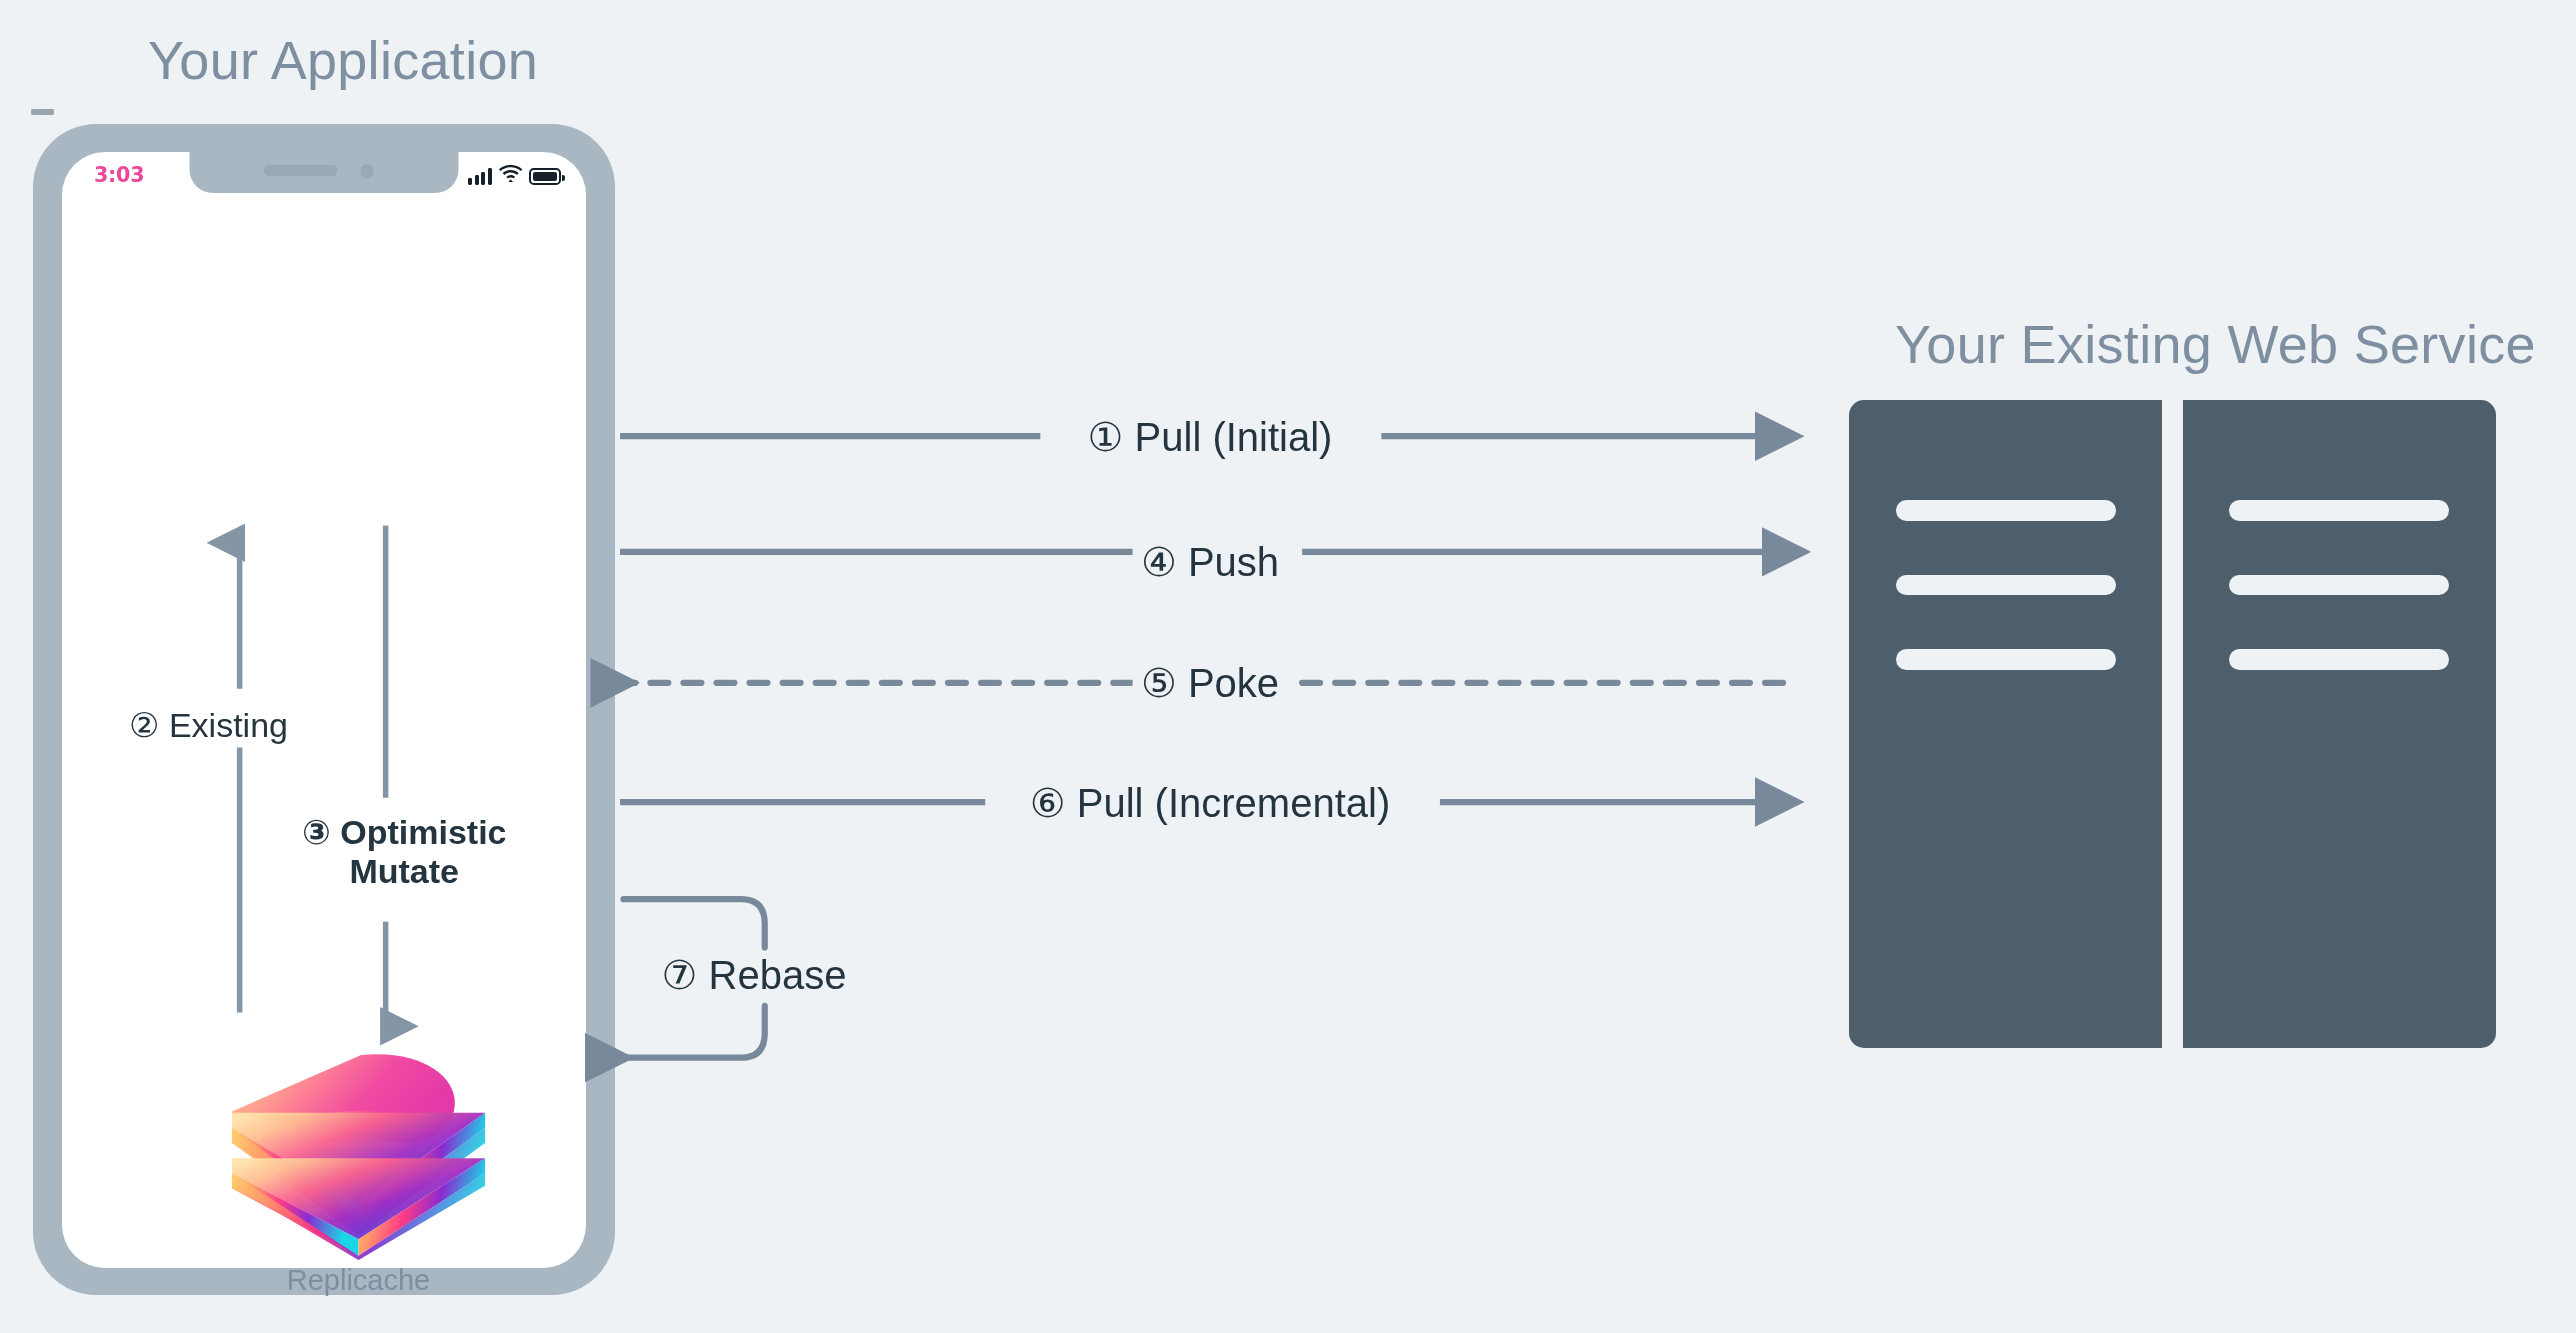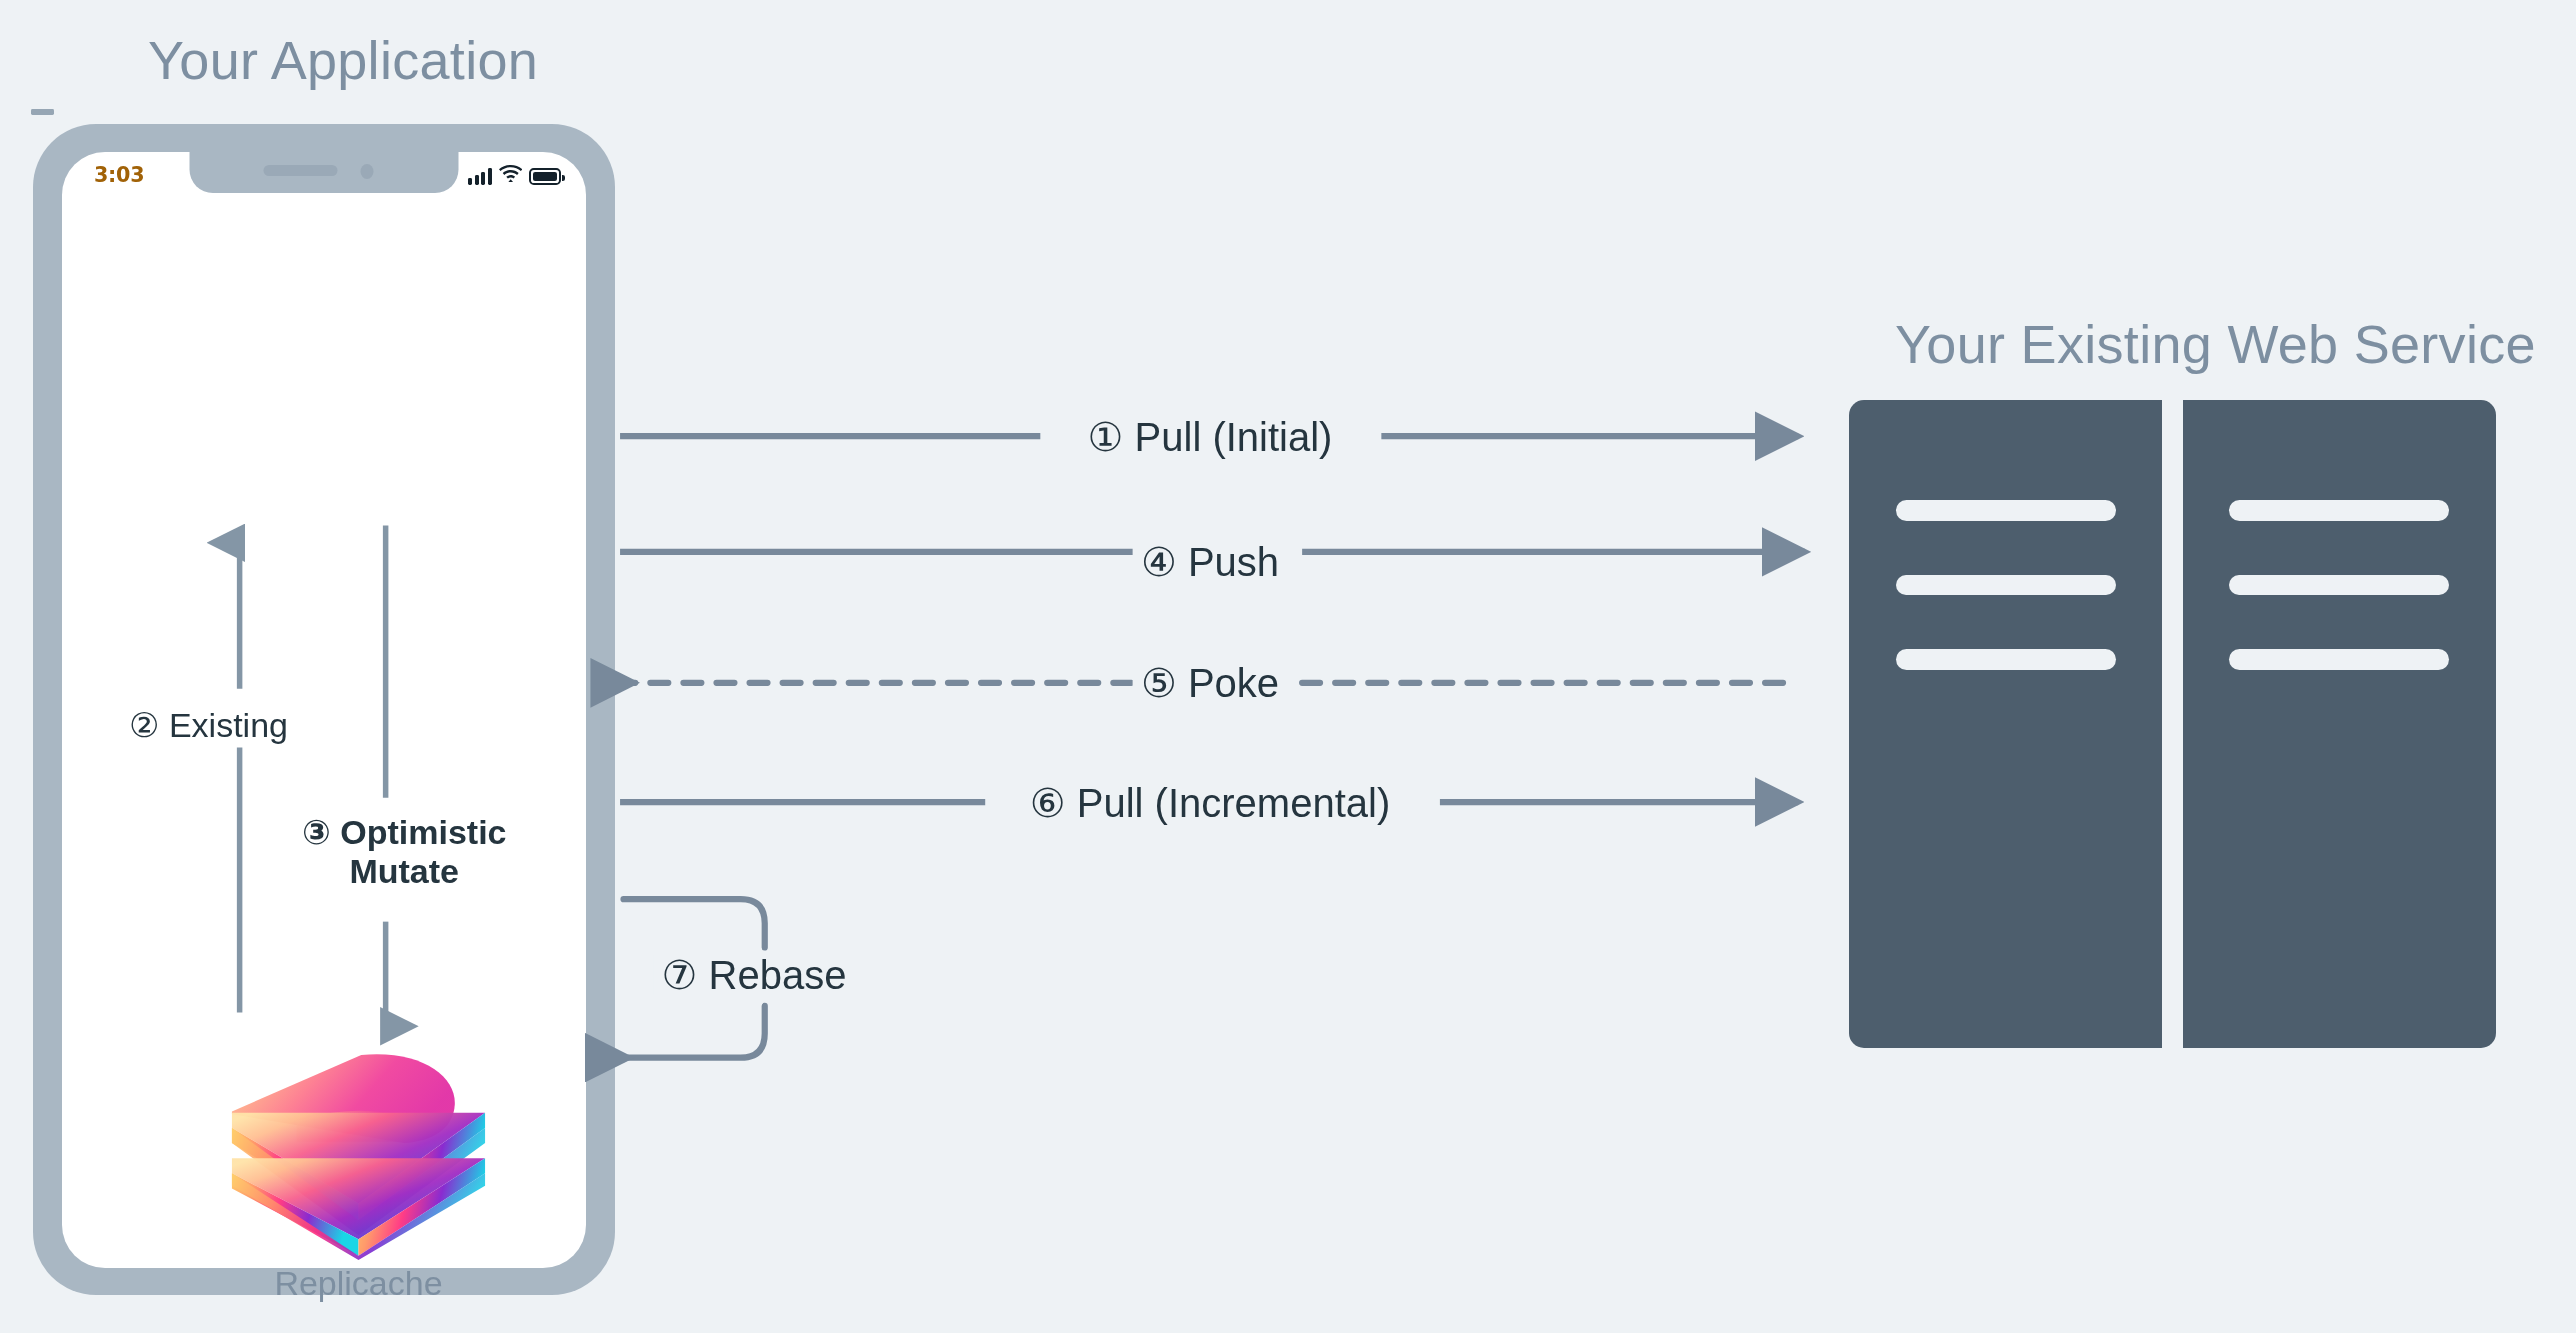--- a/index.html
+++ b/index.html
@@ -92,21 +92,21 @@
     left: 0; top: 0;
     width: 524px;
     height: 43px;
   }
   #status-time {
     position: absolute;
     left: 32px;
     top: 11px;
     font-size: 20.7px;
     font-weight: 700;
-    color: #a16207;
+    color: #ec4899;
     font-family: "DejaVu Sans", sans-serif;
     letter-spacing: -0.3px;
   }
   #status-icons {
     position: absolute;
     right: 25px;
     top: 9.6px;
     display: flex;
     align-items: flex-end;
     gap: 6.9px;
@@ -194,21 +194,21 @@
     text-align: center;
   }
   #replicache-logo {
     width: 289px;
     height: 227px;
     margin: 0 auto;
     display: block;
   }
   #replicache-name {
     margin-top: 4.1px;
-    font-size: 34px;
+    font-size: 29px;
     color: #7d8fa1;
   }
 
   
   #servers {
     position: absolute;
     left: 1849px;
     top: 400px;
     width: 648px;
     height: 648px;

